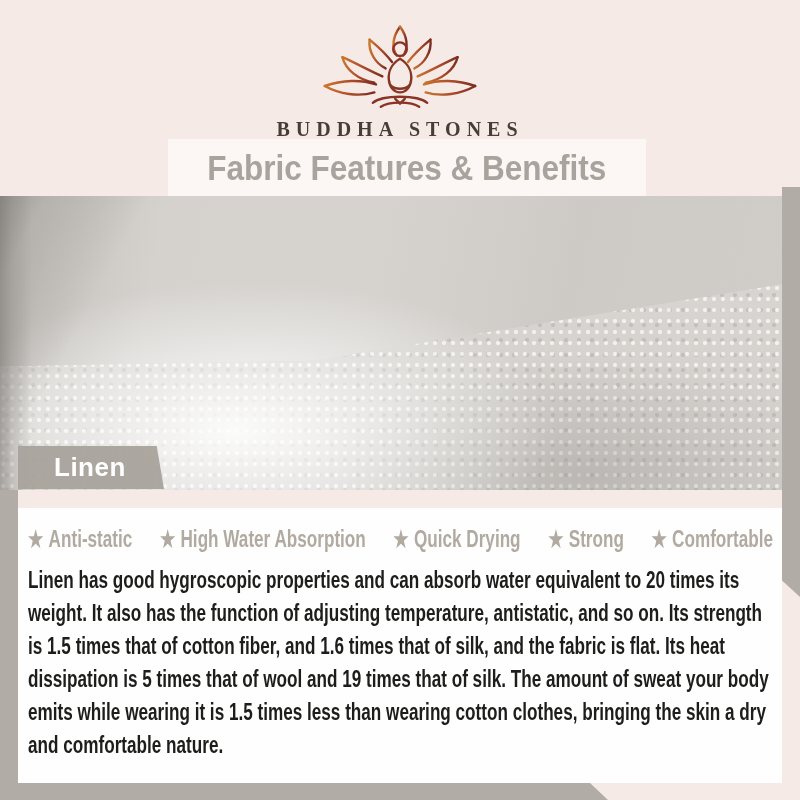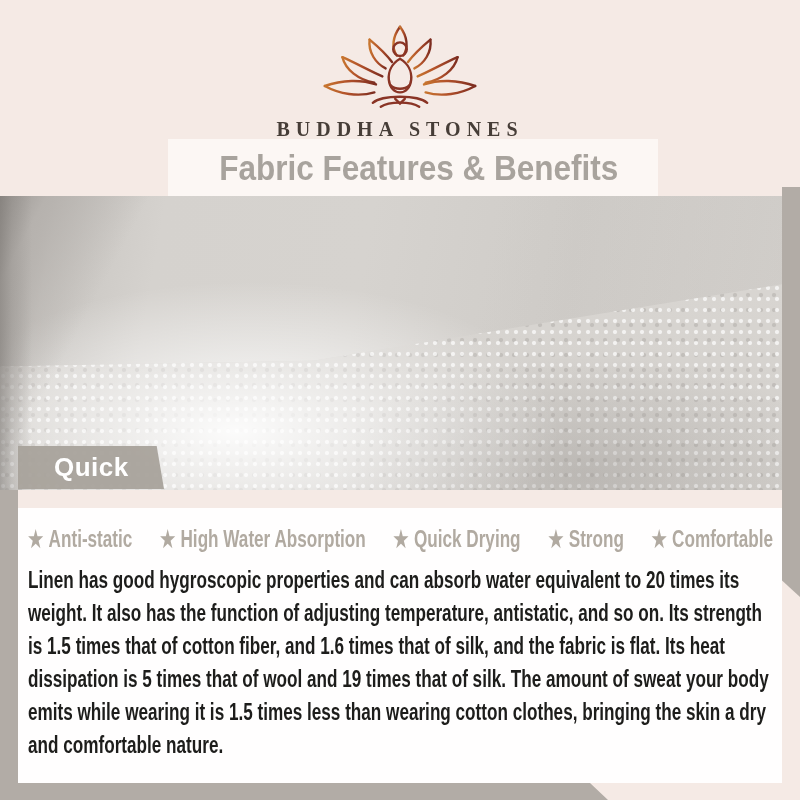--- a/index.html
+++ b/index.html
@@ -12,21 +12,21 @@
   .logo-section{position:absolute;top:22px;left:0;width:800px;text-align:center;}
   .lotus{display:block;margin:0 auto;}
   .brand-name{
     margin-top:0;font-family:"Liberation Serif",serif;font-weight:600;
     font-size:20px;letter-spacing:6px;color:var(--brand-text,#463d37);
   }
   
   .title-band{
     position:absolute;left:168px;top:139px;width:478px;height:57px;
     background:var(--band-white,#fcf7f4);
-    display:flex;align-items:center;justify-content:center;padding-left:12px;
+    display:flex;align-items:center;justify-content:center;
   }
   .page-title{
     margin:0;font-size:35px;font-weight:bold;color:var(--title-gray,#a8a39d);
     white-space:nowrap;transform:scaleX(.9);transform-origin:center;
     letter-spacing:0;
   }
   
   .ribbon-right{
     position:absolute;left:782px;top:187px;width:18px;height:410px;
     background:var(--accent-gray,#b2aca6);
@@ -141,21 +141,21 @@
     <h1 class="page-title">Fabric Features &amp; Benefits</h1>
   </div>
 
   <div class="fabric-photo">
     <div class="photo-layer photo-glow"></div>
     <div class="photo-layer photo-texture"></div>
     <div class="photo-layer photo-shade-topleft"></div>
     <div class="photo-layer photo-leftedge"></div>
   </div>
 
-  <div class="linen-label">Quick</div>
+  <div class="linen-label">Linen</div>
 
   <div class="content-panel">
     <div class="features-row">
       <span class="feature-item">
         <span class="star">★</span>
         <span>Anti-static</span>
       </span>
       <span class="feature-item">
         <span class="star">★</span>
         <span>High Water Absorption</span>

